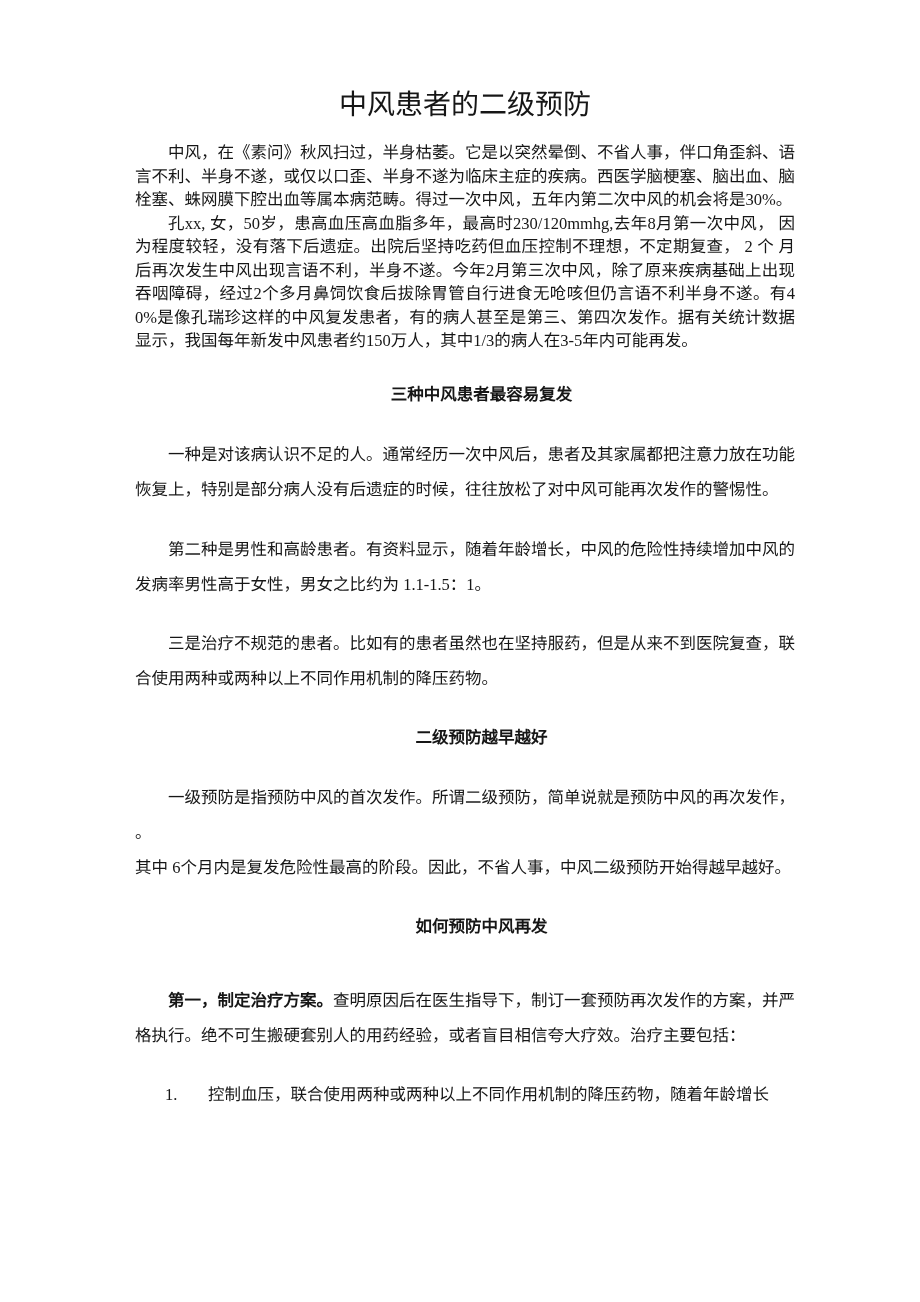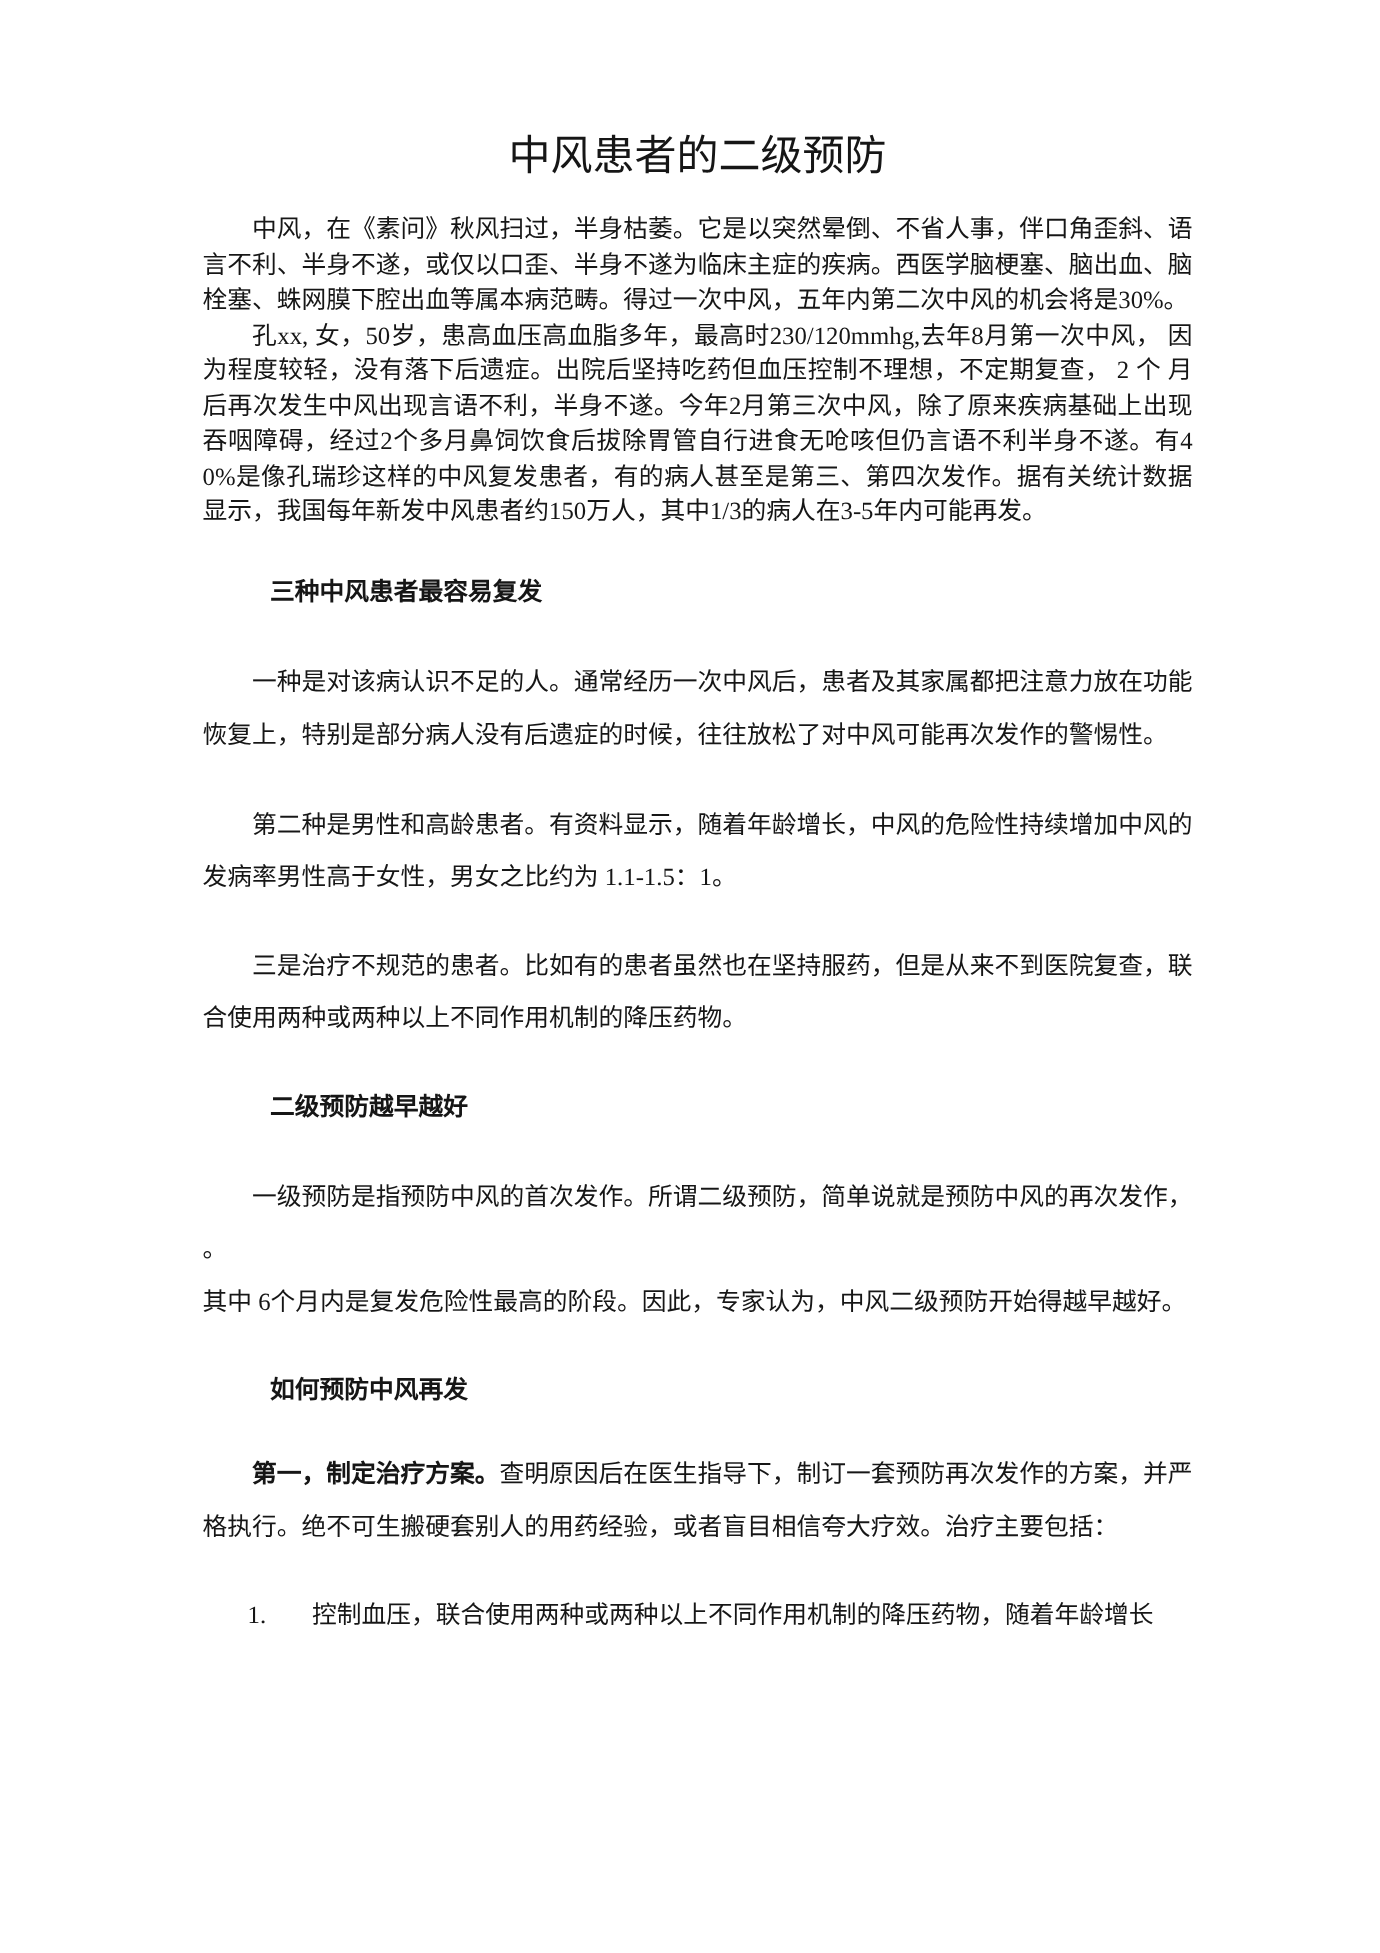--- a/index.html
+++ b/index.html
@@ -33,25 +33,26 @@
     text-indent: 33px;
     word-break: break-all;
   }
   .para.loose {
     line-height: 35px;
   }
   .para.no-indent {
     text-indent: 0;
   }
   .heading {
-    margin: 12px;
+    margin: 0;
     font-size: 16.5px;
     font-weight: bold;
     line-height: 24px;
     text-indent: 33px;
+    text-align: center;
   }
   .list-item-block {
     padding-left: 30px;
     text-indent: 0;
   }
   .num {
     display: inline-block;
     width: 43px;
   }
   .lead {
@@ -74,21 +75,21 @@
   <p class="para loose" style="margin-top:30px">一种是对该病认识不足的人。通常经历一次中风后，患者及其家属都把注意力放在功能恢复上，特别是部分病人没有后遗症的时候，往往放松了对中风可能再次发作的警惕性。</p>
 
   <p class="para loose" style="margin-top:25px">第二种是男性和高龄患者。有资料显示，随着年龄增长，中风的危险性持续增加中风的发病率男性高于女性，男女之比约为 1.1-1.5：1。</p>
 
   <p class="para loose" style="margin-top:24px">三是治疗不规范的患者。比如有的患者虽然也在坚持服药，但是从来不到医院复查，联合使用两种或两种以上不同作用机制的降压药物。</p>
 
   <h2 class="heading" style="margin-top:30px">二级预防越早越好</h2>
 
   <p class="para loose" style="margin-top:30px">一级预防是指预防中风的首次发作。所谓二级预防，简单说就是预防中风的再次发作， 。</p>
 
-  <p class="para loose no-indent">其中 6个月内是复发危险性最高的阶段。因此，专家认为，中风二级预防开始得越早越好。</p>
+  <p class="para loose no-indent">其中 6个月内是复发危险性最高的阶段。因此，不省人事，中风二级预防开始得越早越好。</p>
 
   <h2 class="heading" style="margin-top:30px">如何预防中风再发</h2>
 
-  <p class="para loose" style="margin-top:26px"><b class="lead">第一，制定治疗方案。</b><span>查明原因后在医生指导下，制订一套预防再次发作的方案，并严格执行。绝不可生搬硬套别人的用药经验，或者盲目相信夸大疗效。治疗主要包括：</span></p>
+  <p class="para loose" style="margin-top:44px"><b class="lead">第一，制定治疗方案。</b><span>查明原因后在医生指导下，制订一套预防再次发作的方案，并严格执行。绝不可生搬硬套别人的用药经验，或者盲目相信夸大疗效。治疗主要包括：</span></p>
 
   <p class="para loose list-item-block" style="margin-top:24px"><span class="num">1.</span><span>控制血压，联合使用两种或两种以上不同作用机制的降压药物，随着年龄增长</span></p>
 
 </div>
 
 </body></html>

